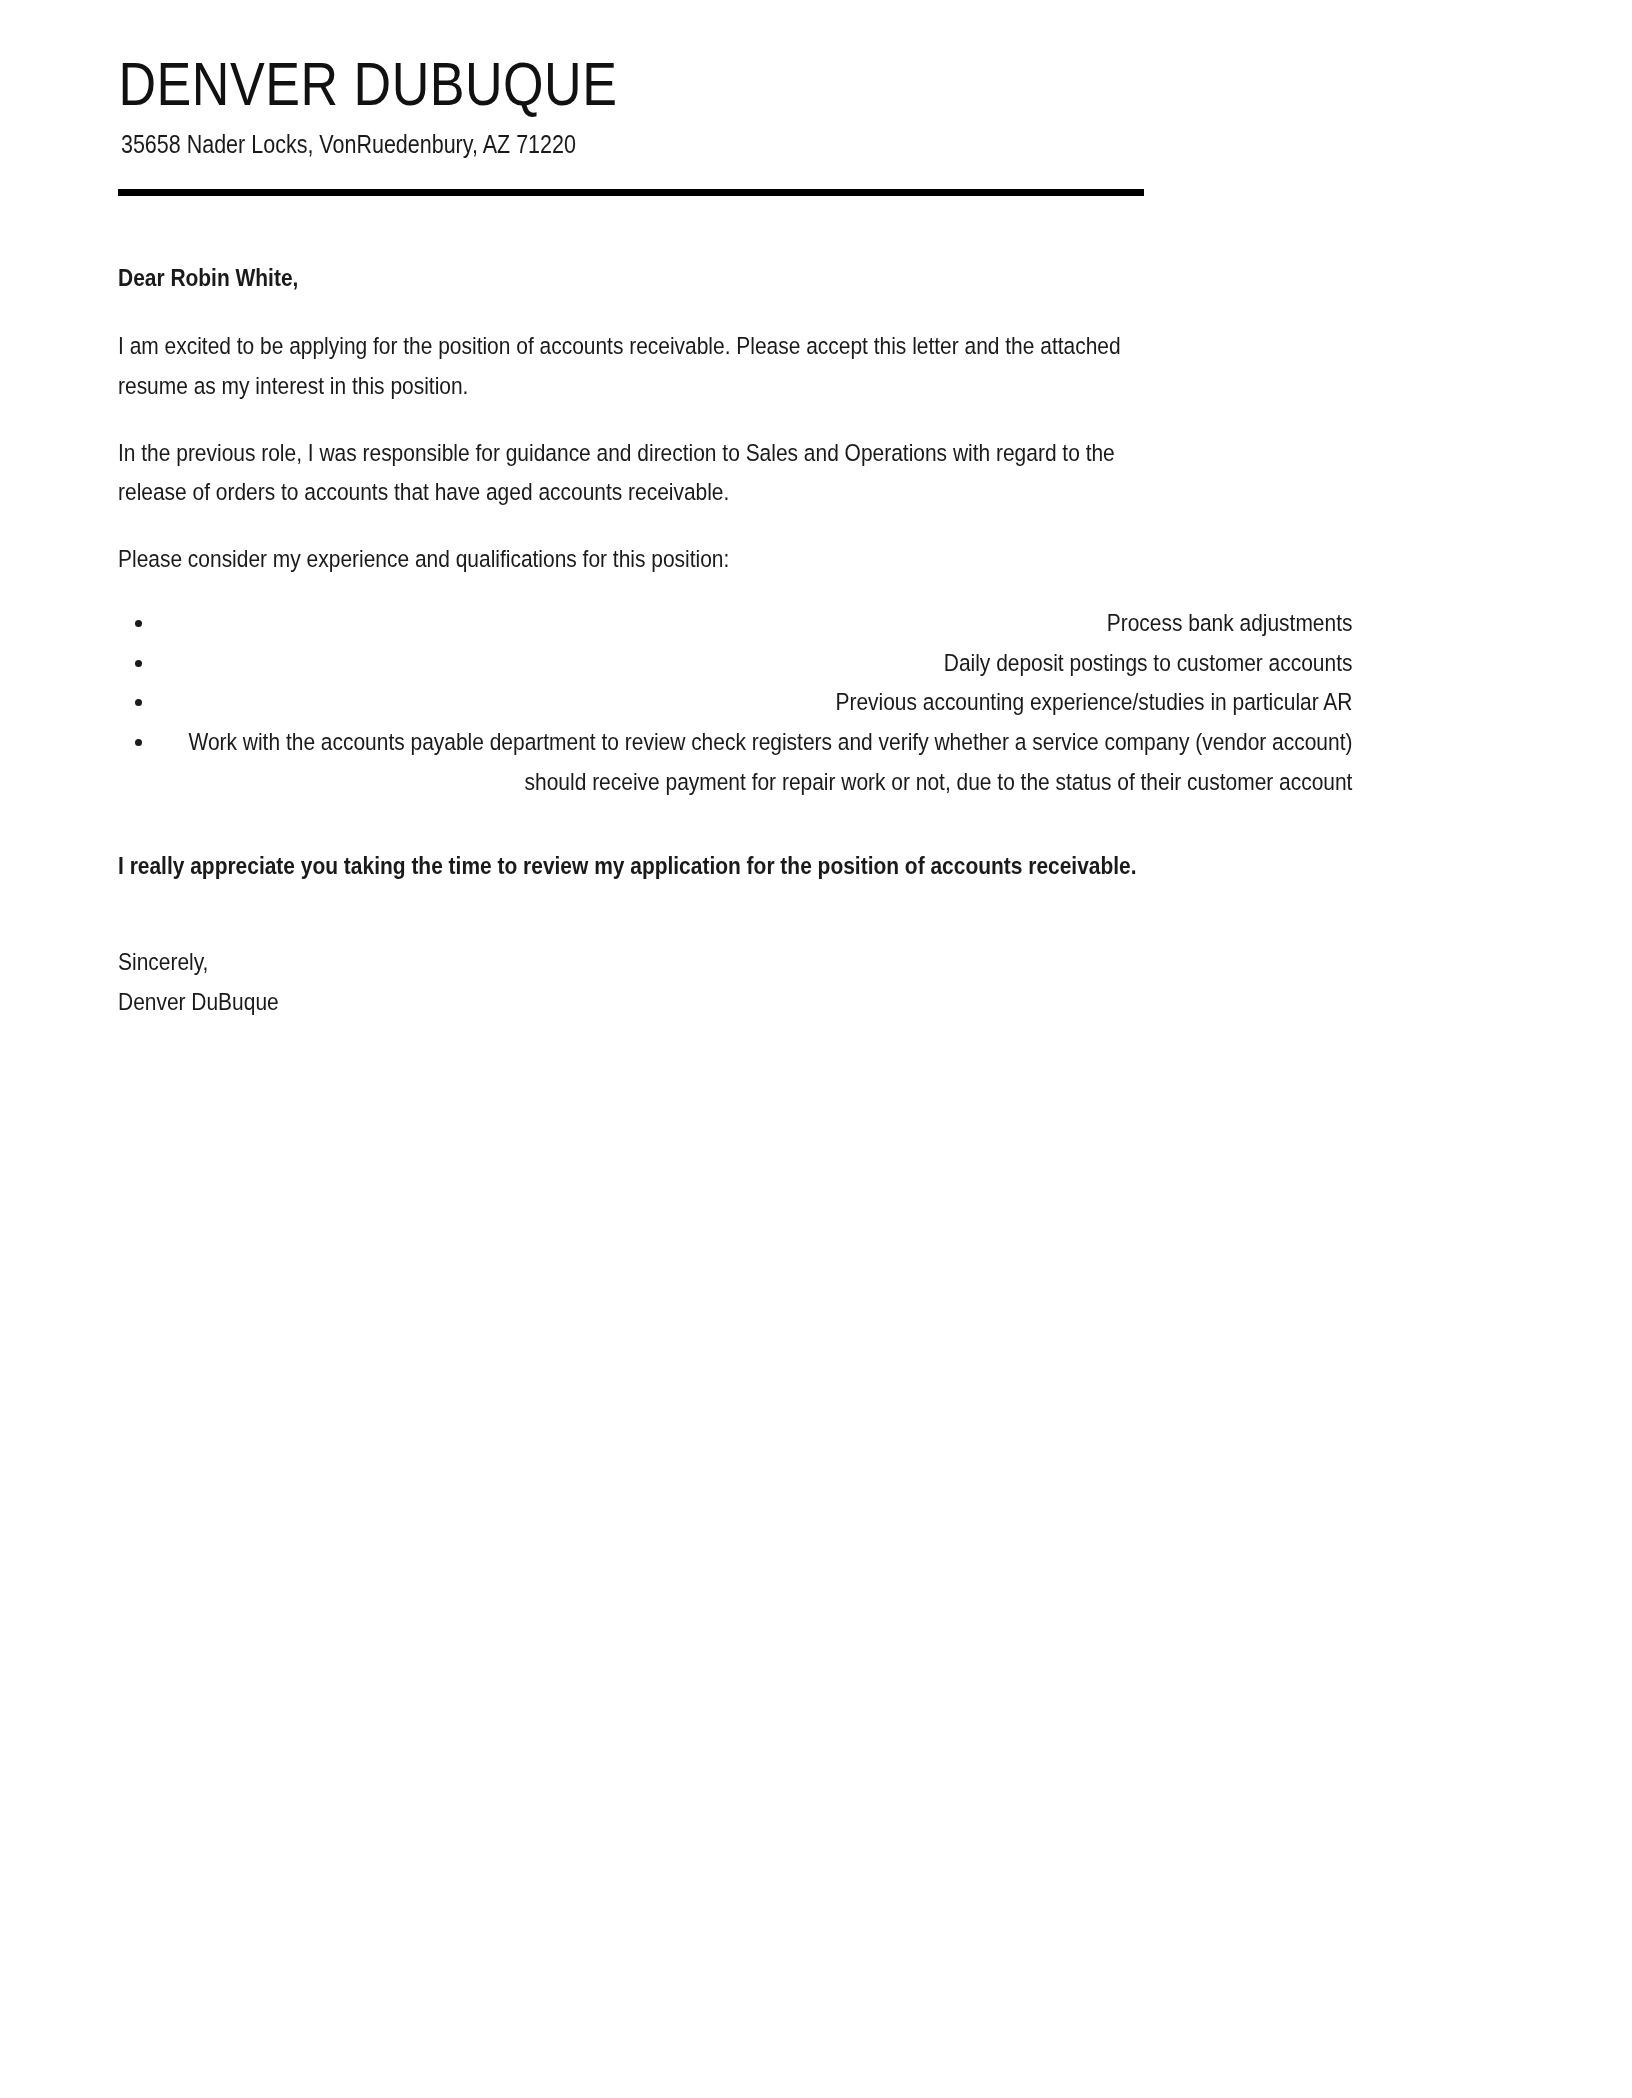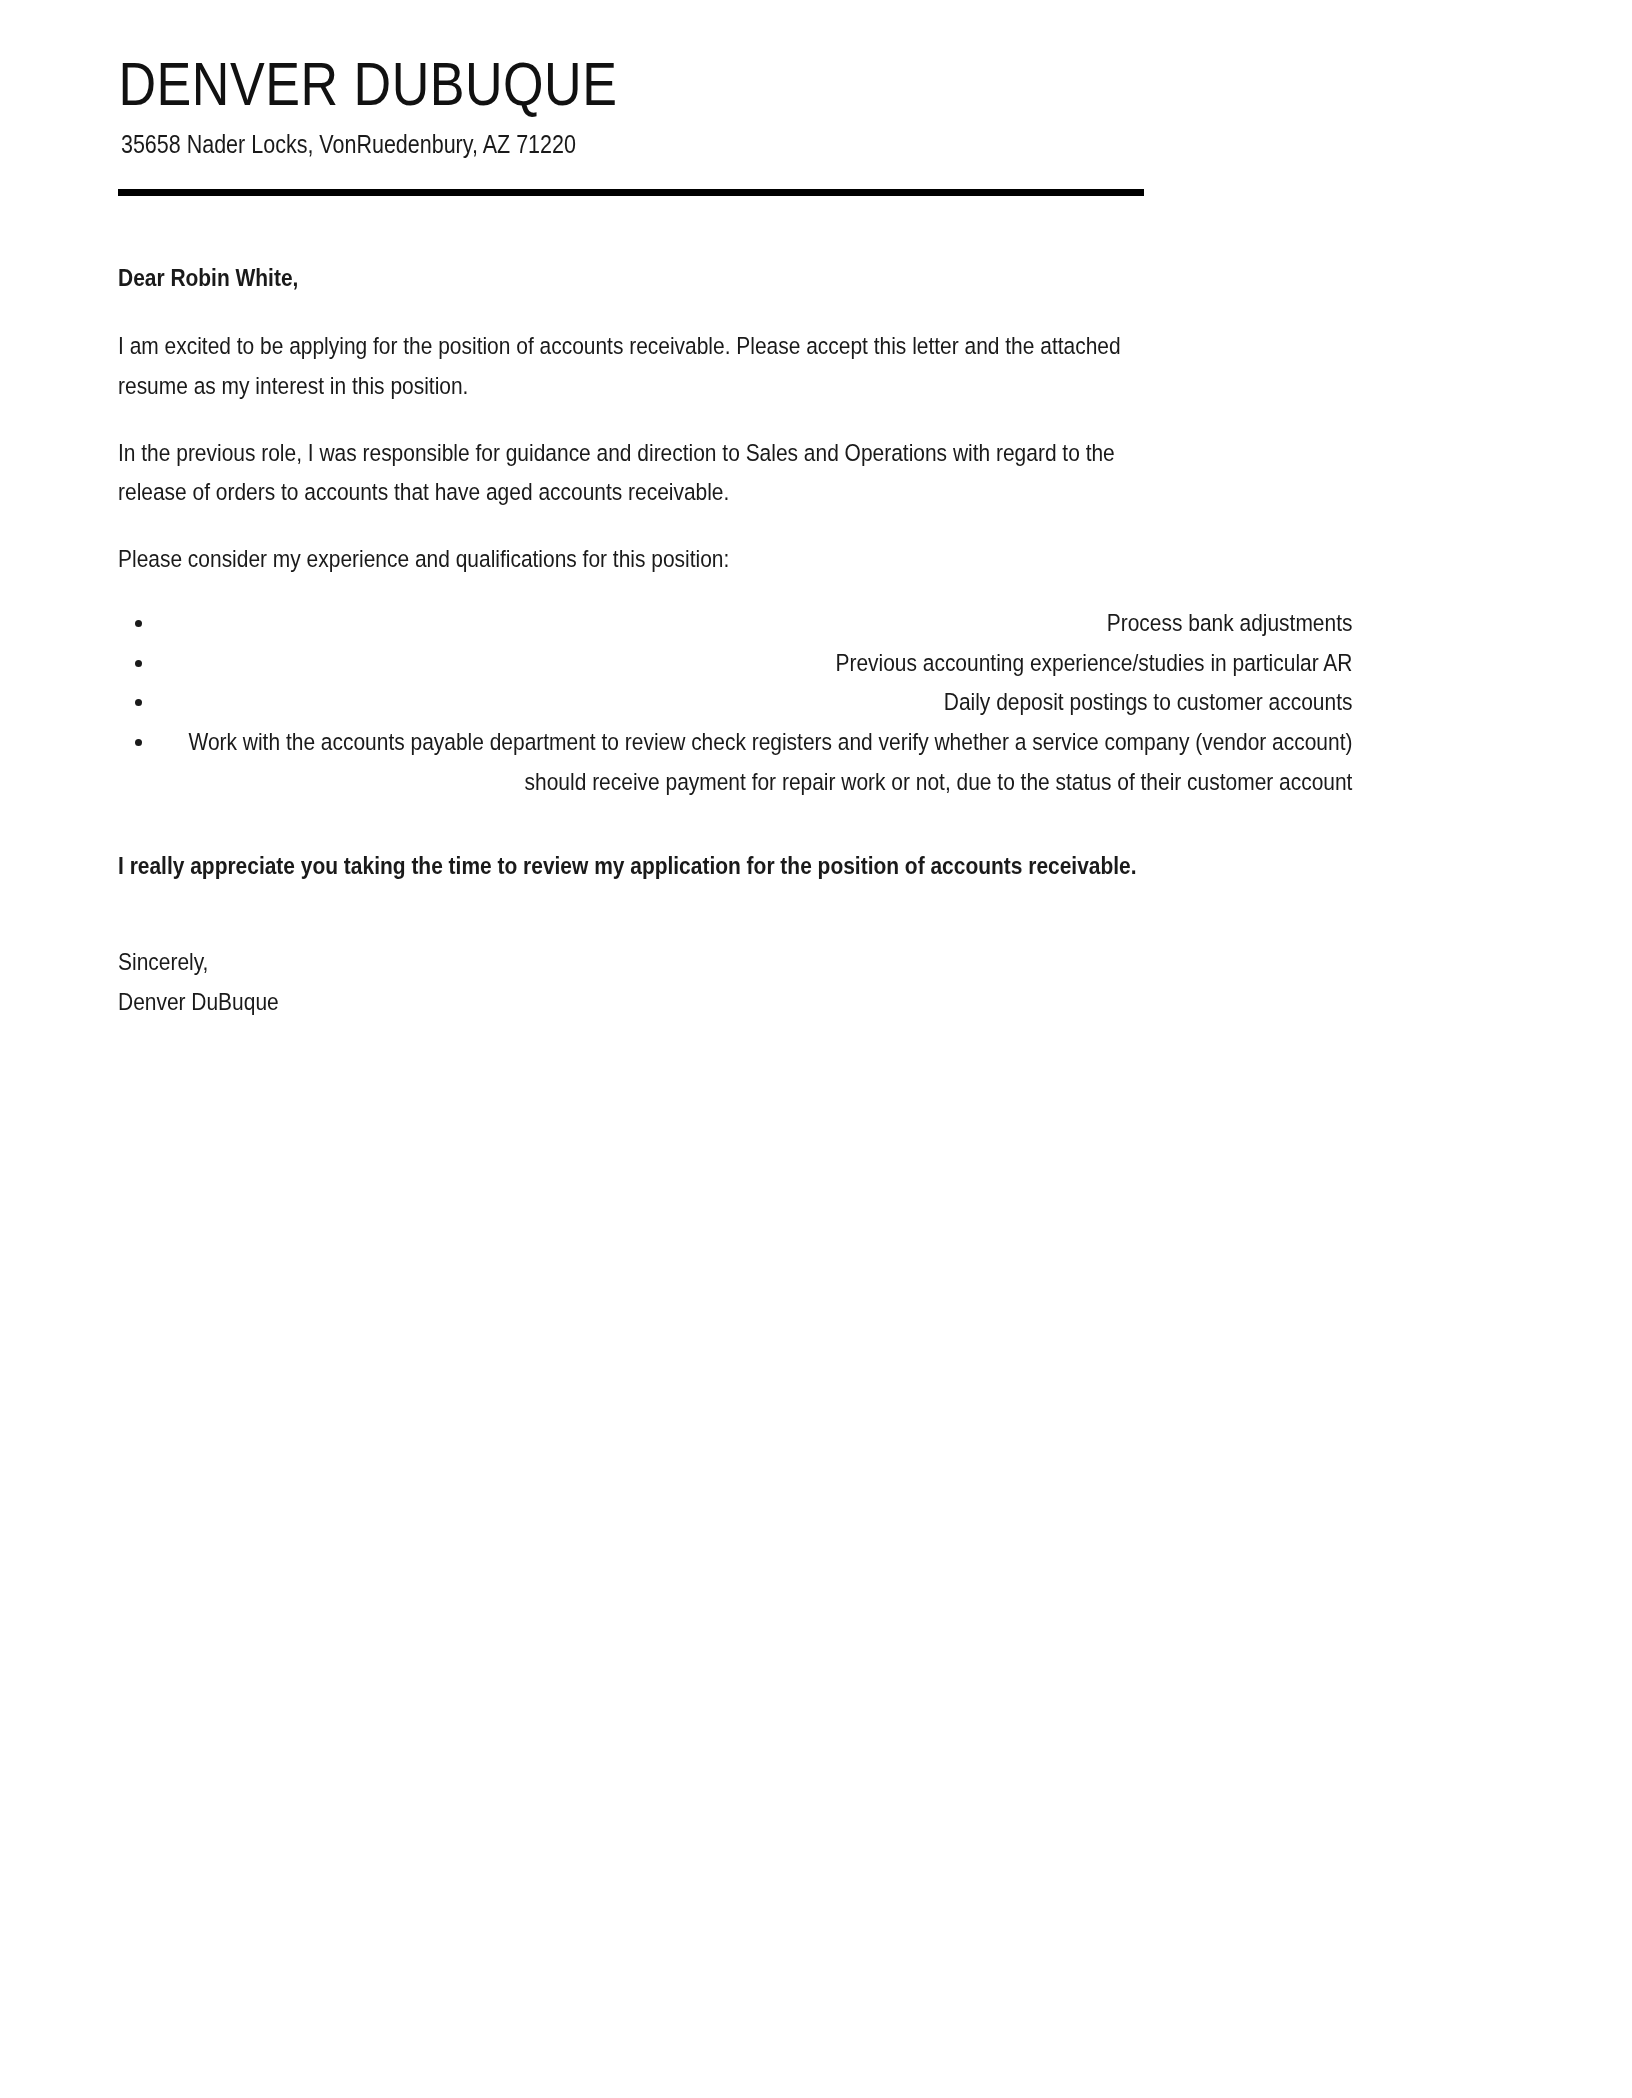--- a/index.html
+++ b/index.html
@@ -155,24 +155,24 @@
 
       <p class="para">In the previous role, I was responsible for guidance and direction to Sales and Operations with regard to the release of orders to accounts that have aged accounts receivable.</p>
 
       <p class="para">Please consider my experience and qualifications for this position:</p>
 
       <ul class="bullet-list">
         <li>
           <span class="li-text">Process bank adjustments</span>
         </li>
         <li>
-          <span class="li-text">Previous accounting experience/studies in particular AR</span>
+          <span class="li-text">Daily deposit postings to customer accounts</span>
         </li>
         <li>
-          <span class="li-text">Daily deposit postings to customer accounts</span>
+          <span class="li-text">Previous accounting experience/studies in particular AR</span>
         </li>
         <li>
           <span class="li-text">Work with the accounts payable department to review check registers and verify whether a service company (vendor account) should receive payment for repair work or not, due to the status of their customer account</span>
         </li>
       </ul>
 
       <p class="closing-line">I really appreciate you taking the time to review my application for the position of accounts receivable.</p>
 
       <div class="signature-block">
         <p class="signoff-line">Sincerely,</p>

